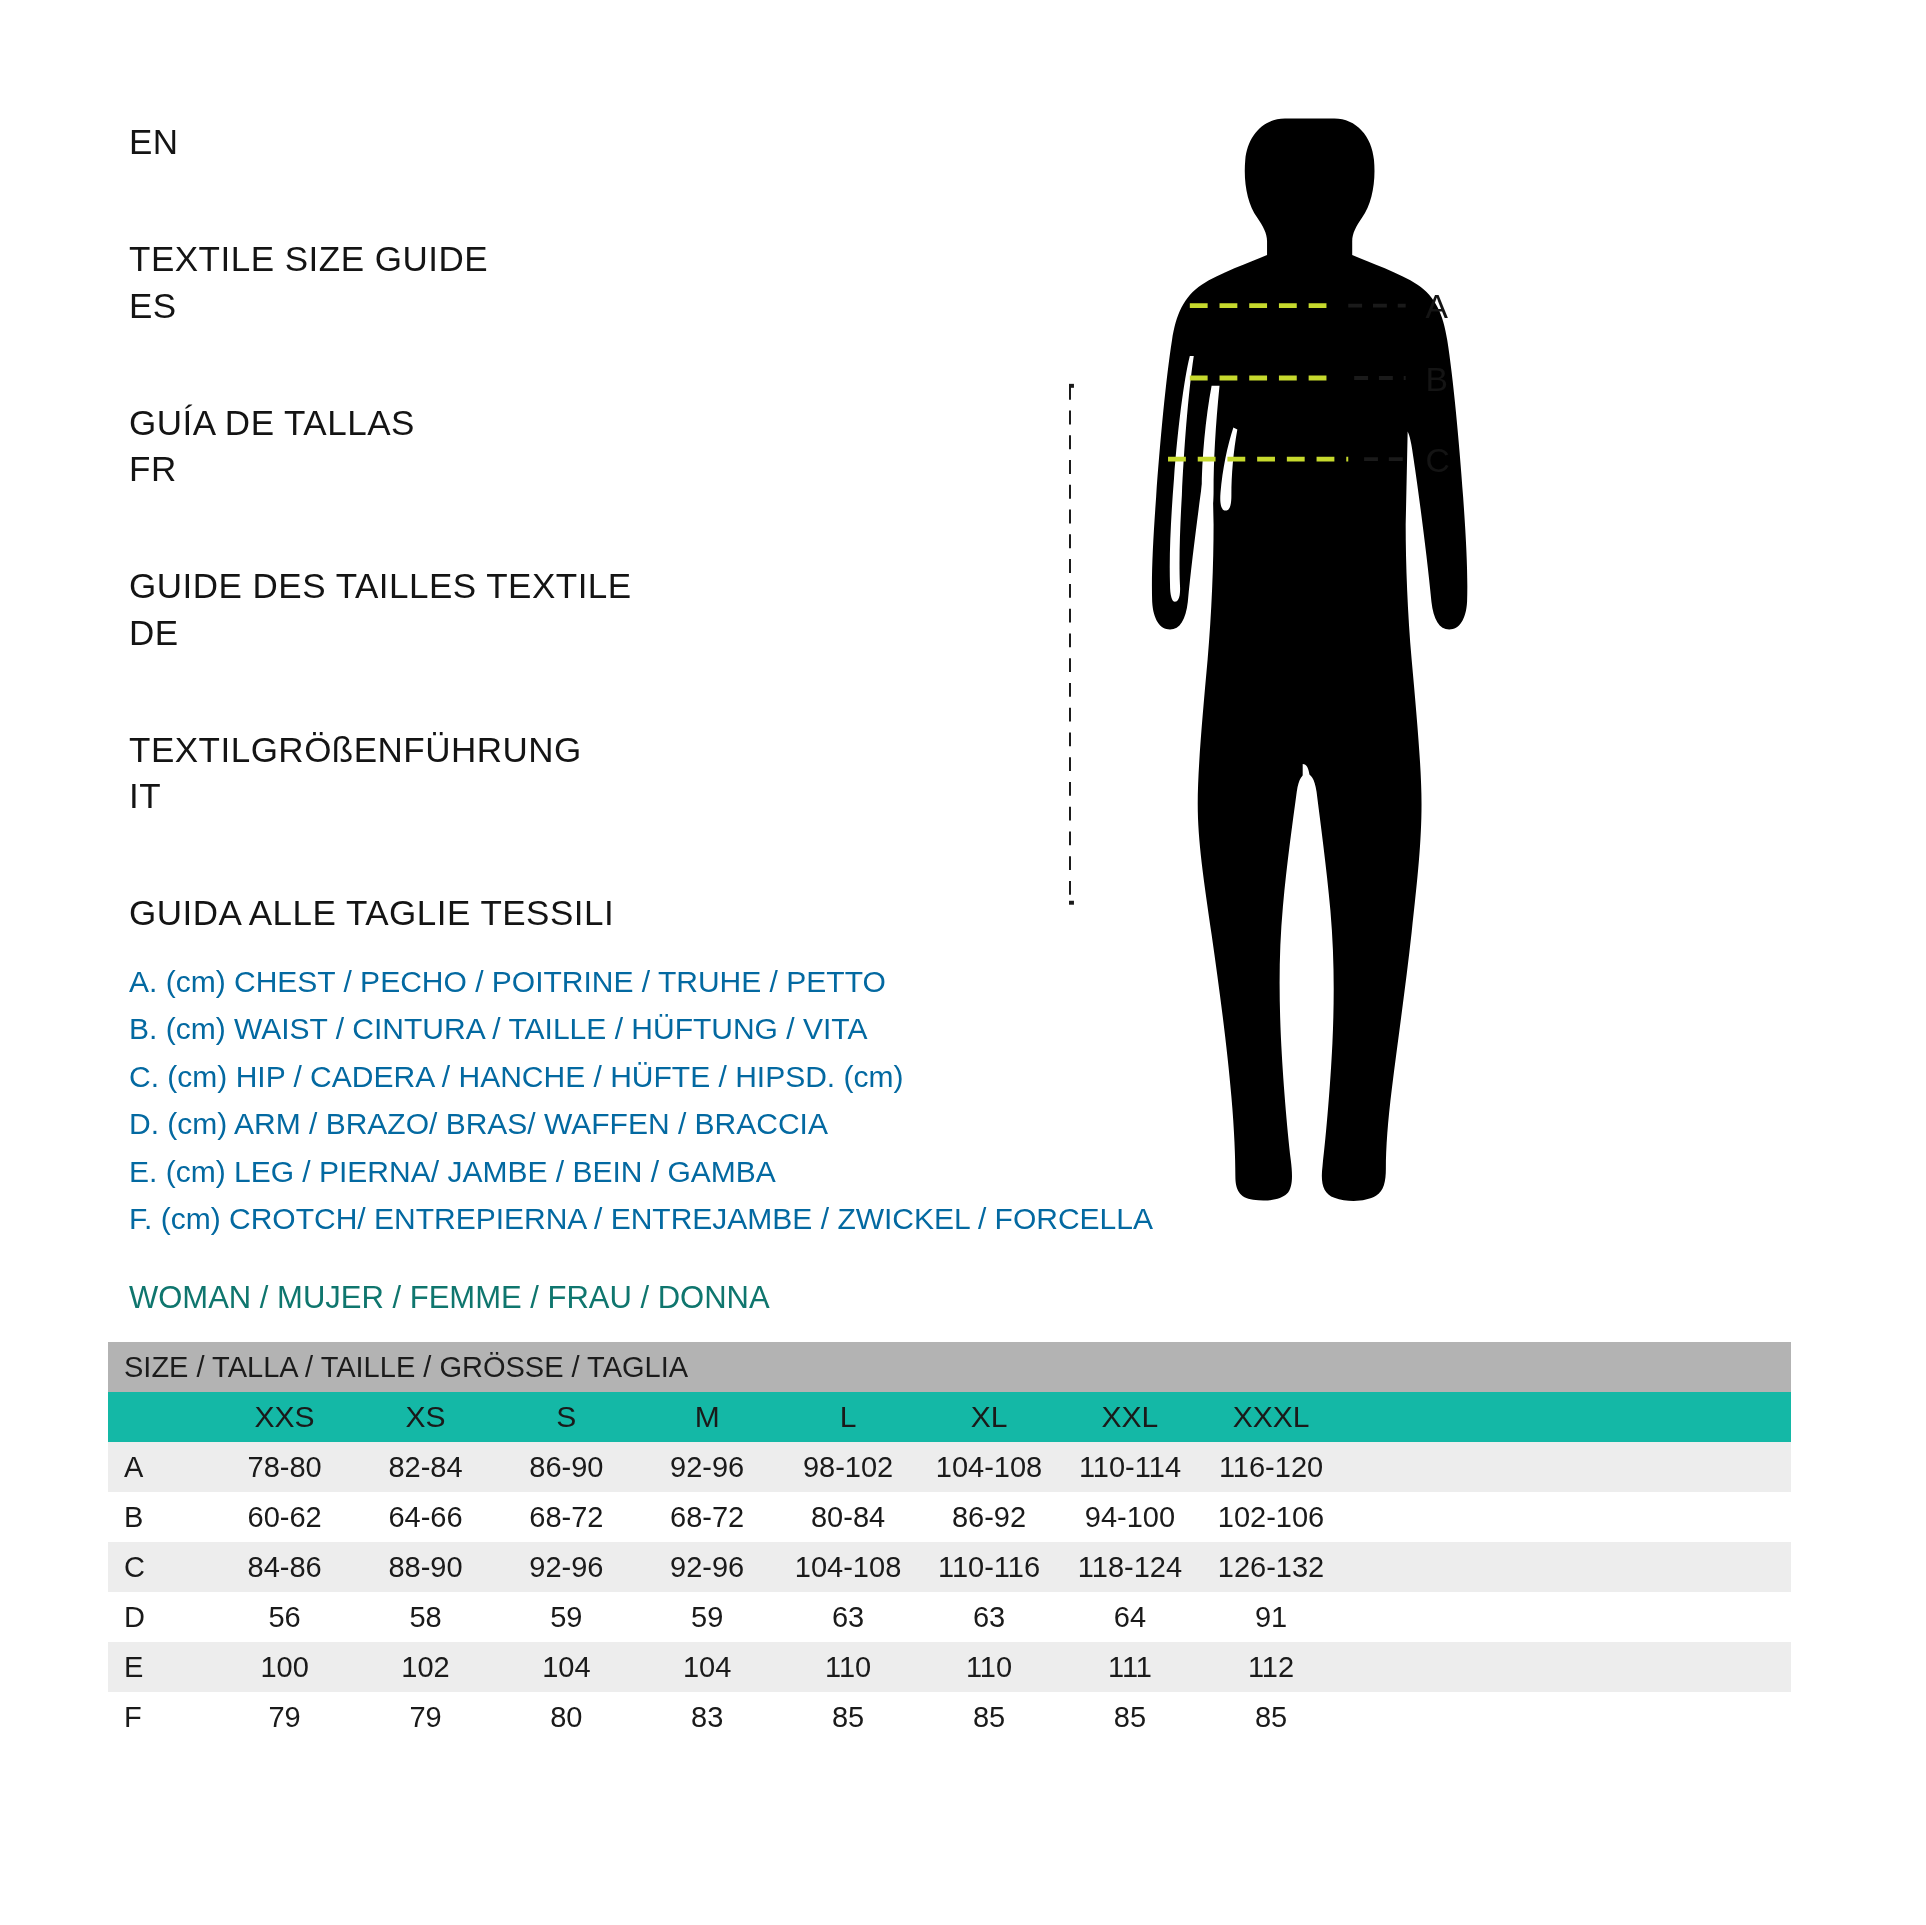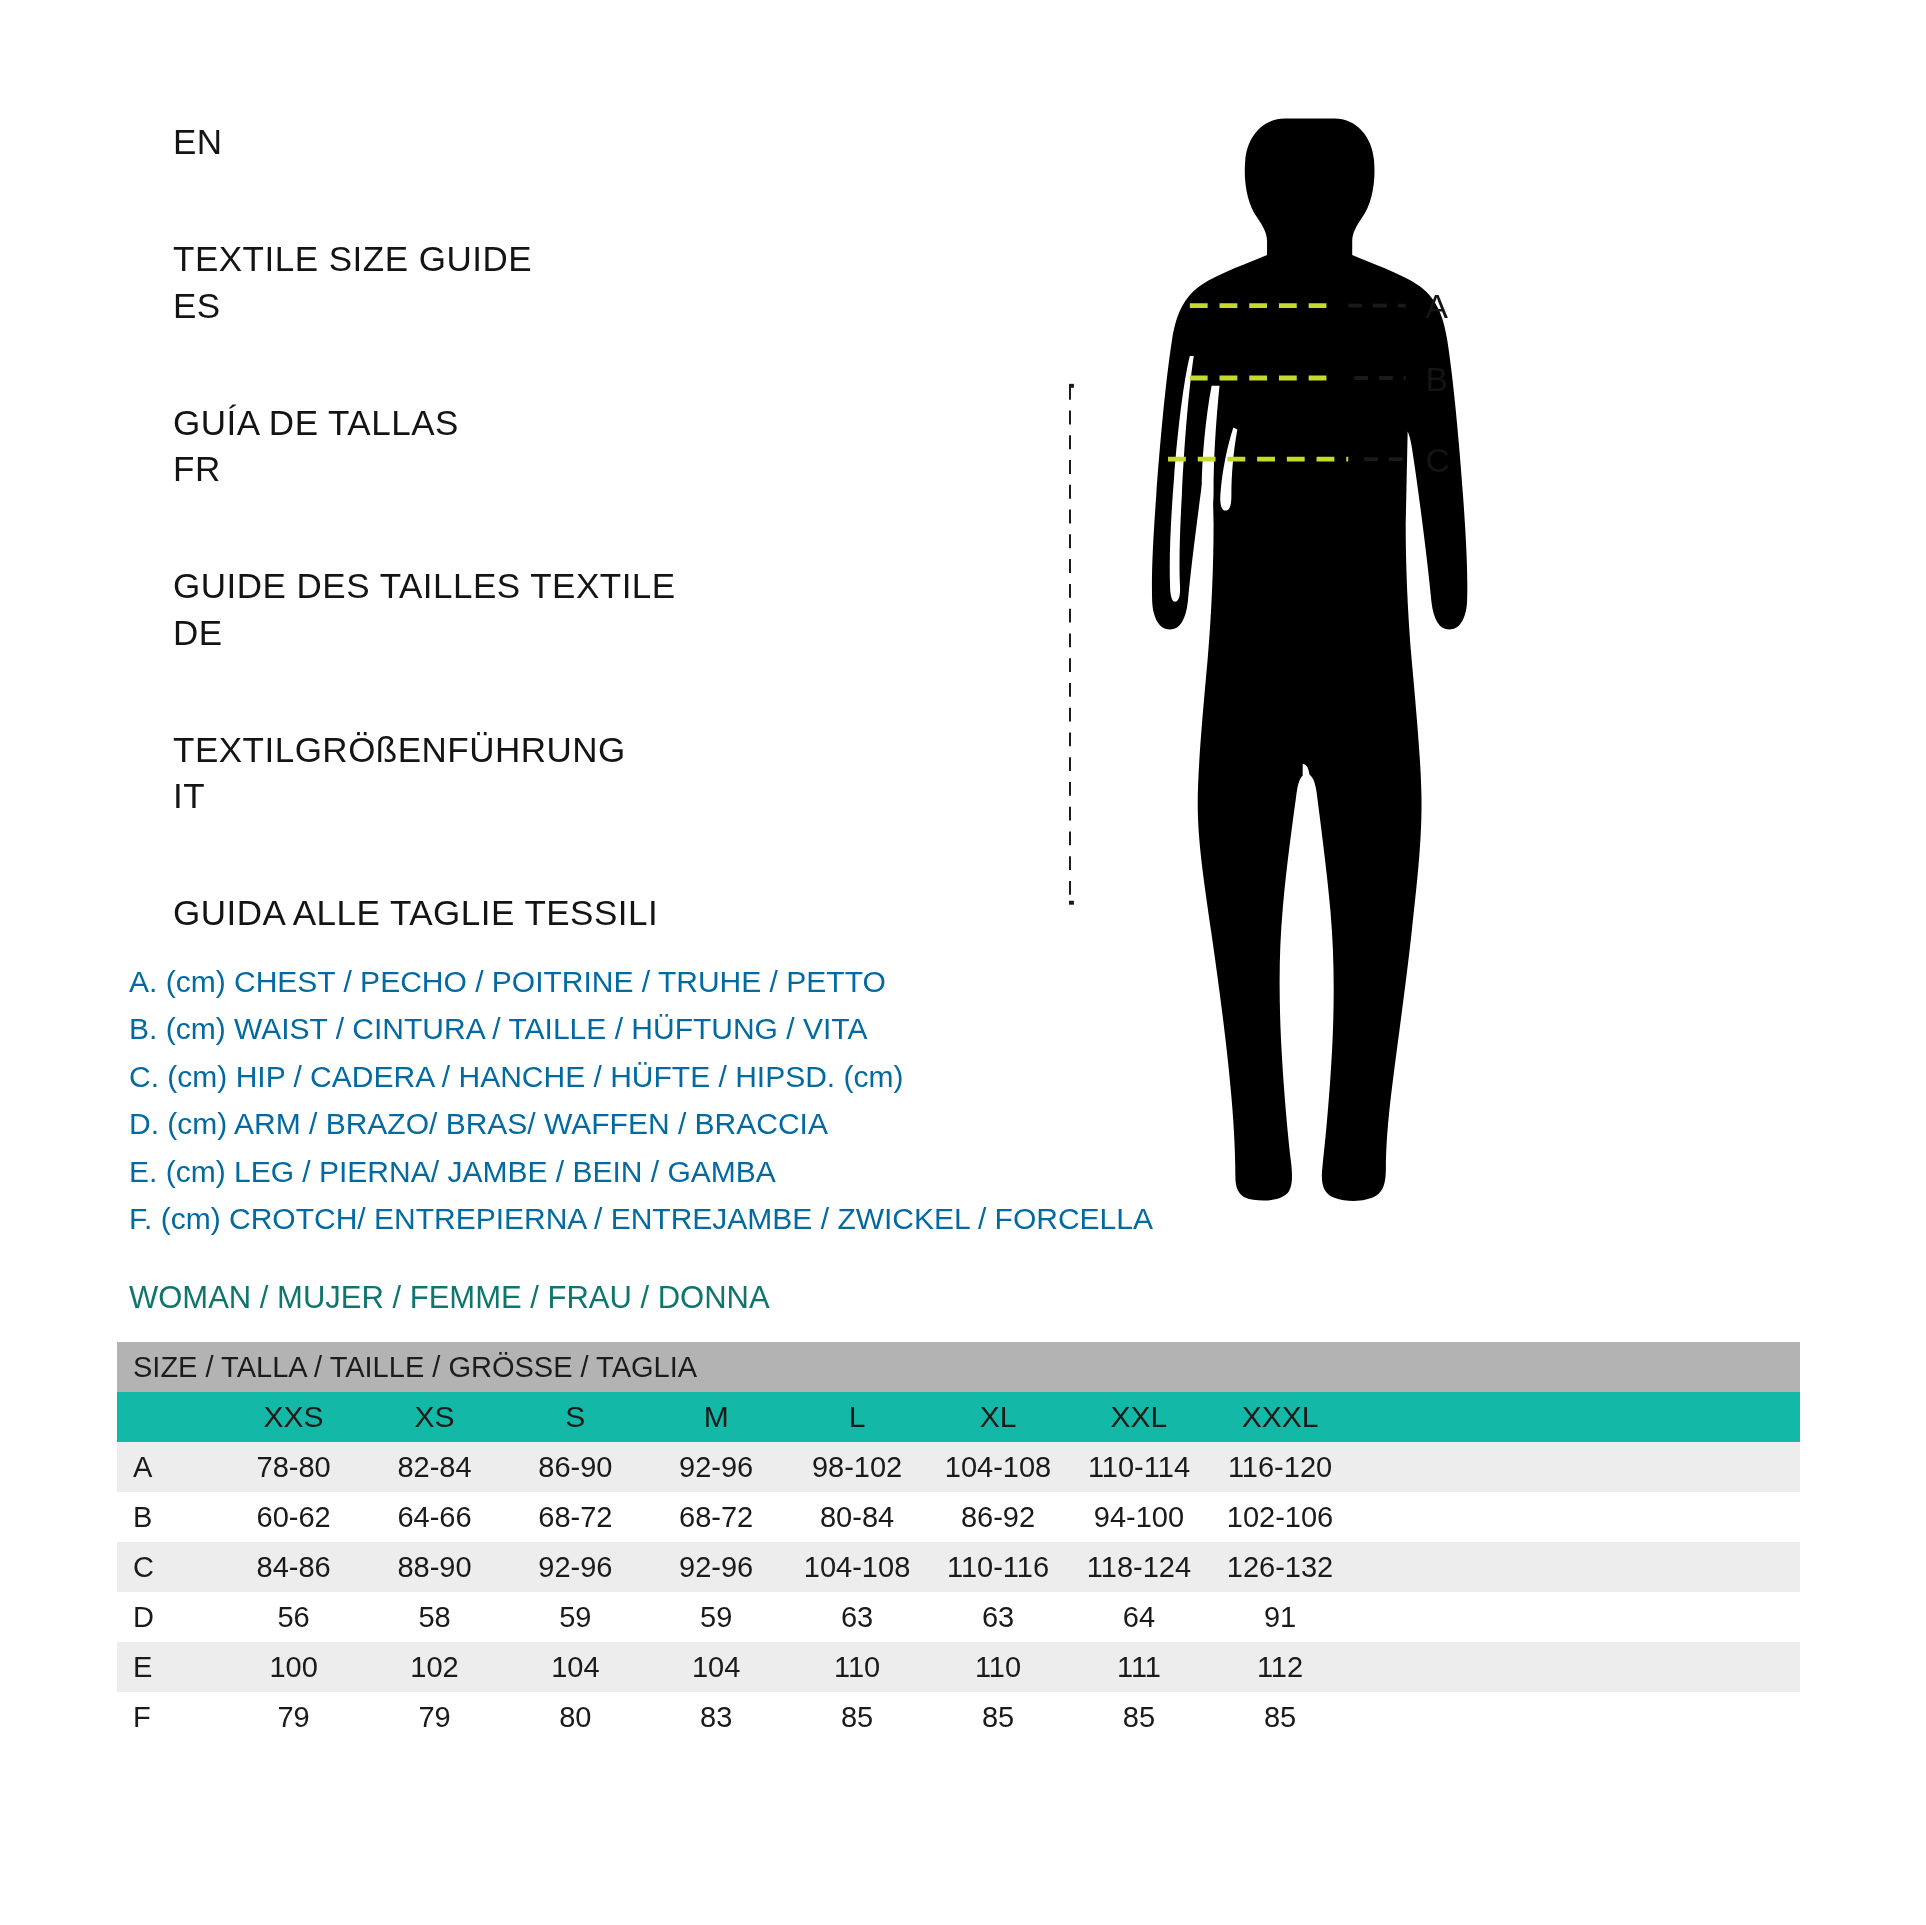--- a/index.html
+++ b/index.html
@@ -31,21 +31,20 @@
     line-height: 1.33;
     color: #141414;
     flex-direction: column;
   }
   .title-code {
     width: 117px;
     flex: 0 0 117px;
   }
   .title-text {
     flex: 1 1 auto;
-    margin-left: 44px;
   }
 
   
   #legend-block {
     position: absolute;
     left: 129px;
     top: 958px;
     width: 1109px;
   }
   .legend-row {
@@ -61,21 +60,21 @@
     left: 129px;
     top: 1280px;
     font-size: 31px;
     color: #0f766e;
     white-space: nowrap;
   }
 
   
   #size-table {
     position: absolute;
-    left: 117px;
+    left: 108px;
     top: 1342px;
     width: 1683px;
     border-collapse: collapse;
     font-size: 29px;
     color: #1a1a1a;
   }
   #size-table td, #size-table th {
     padding: 0;
     font-weight: normal;
   }

